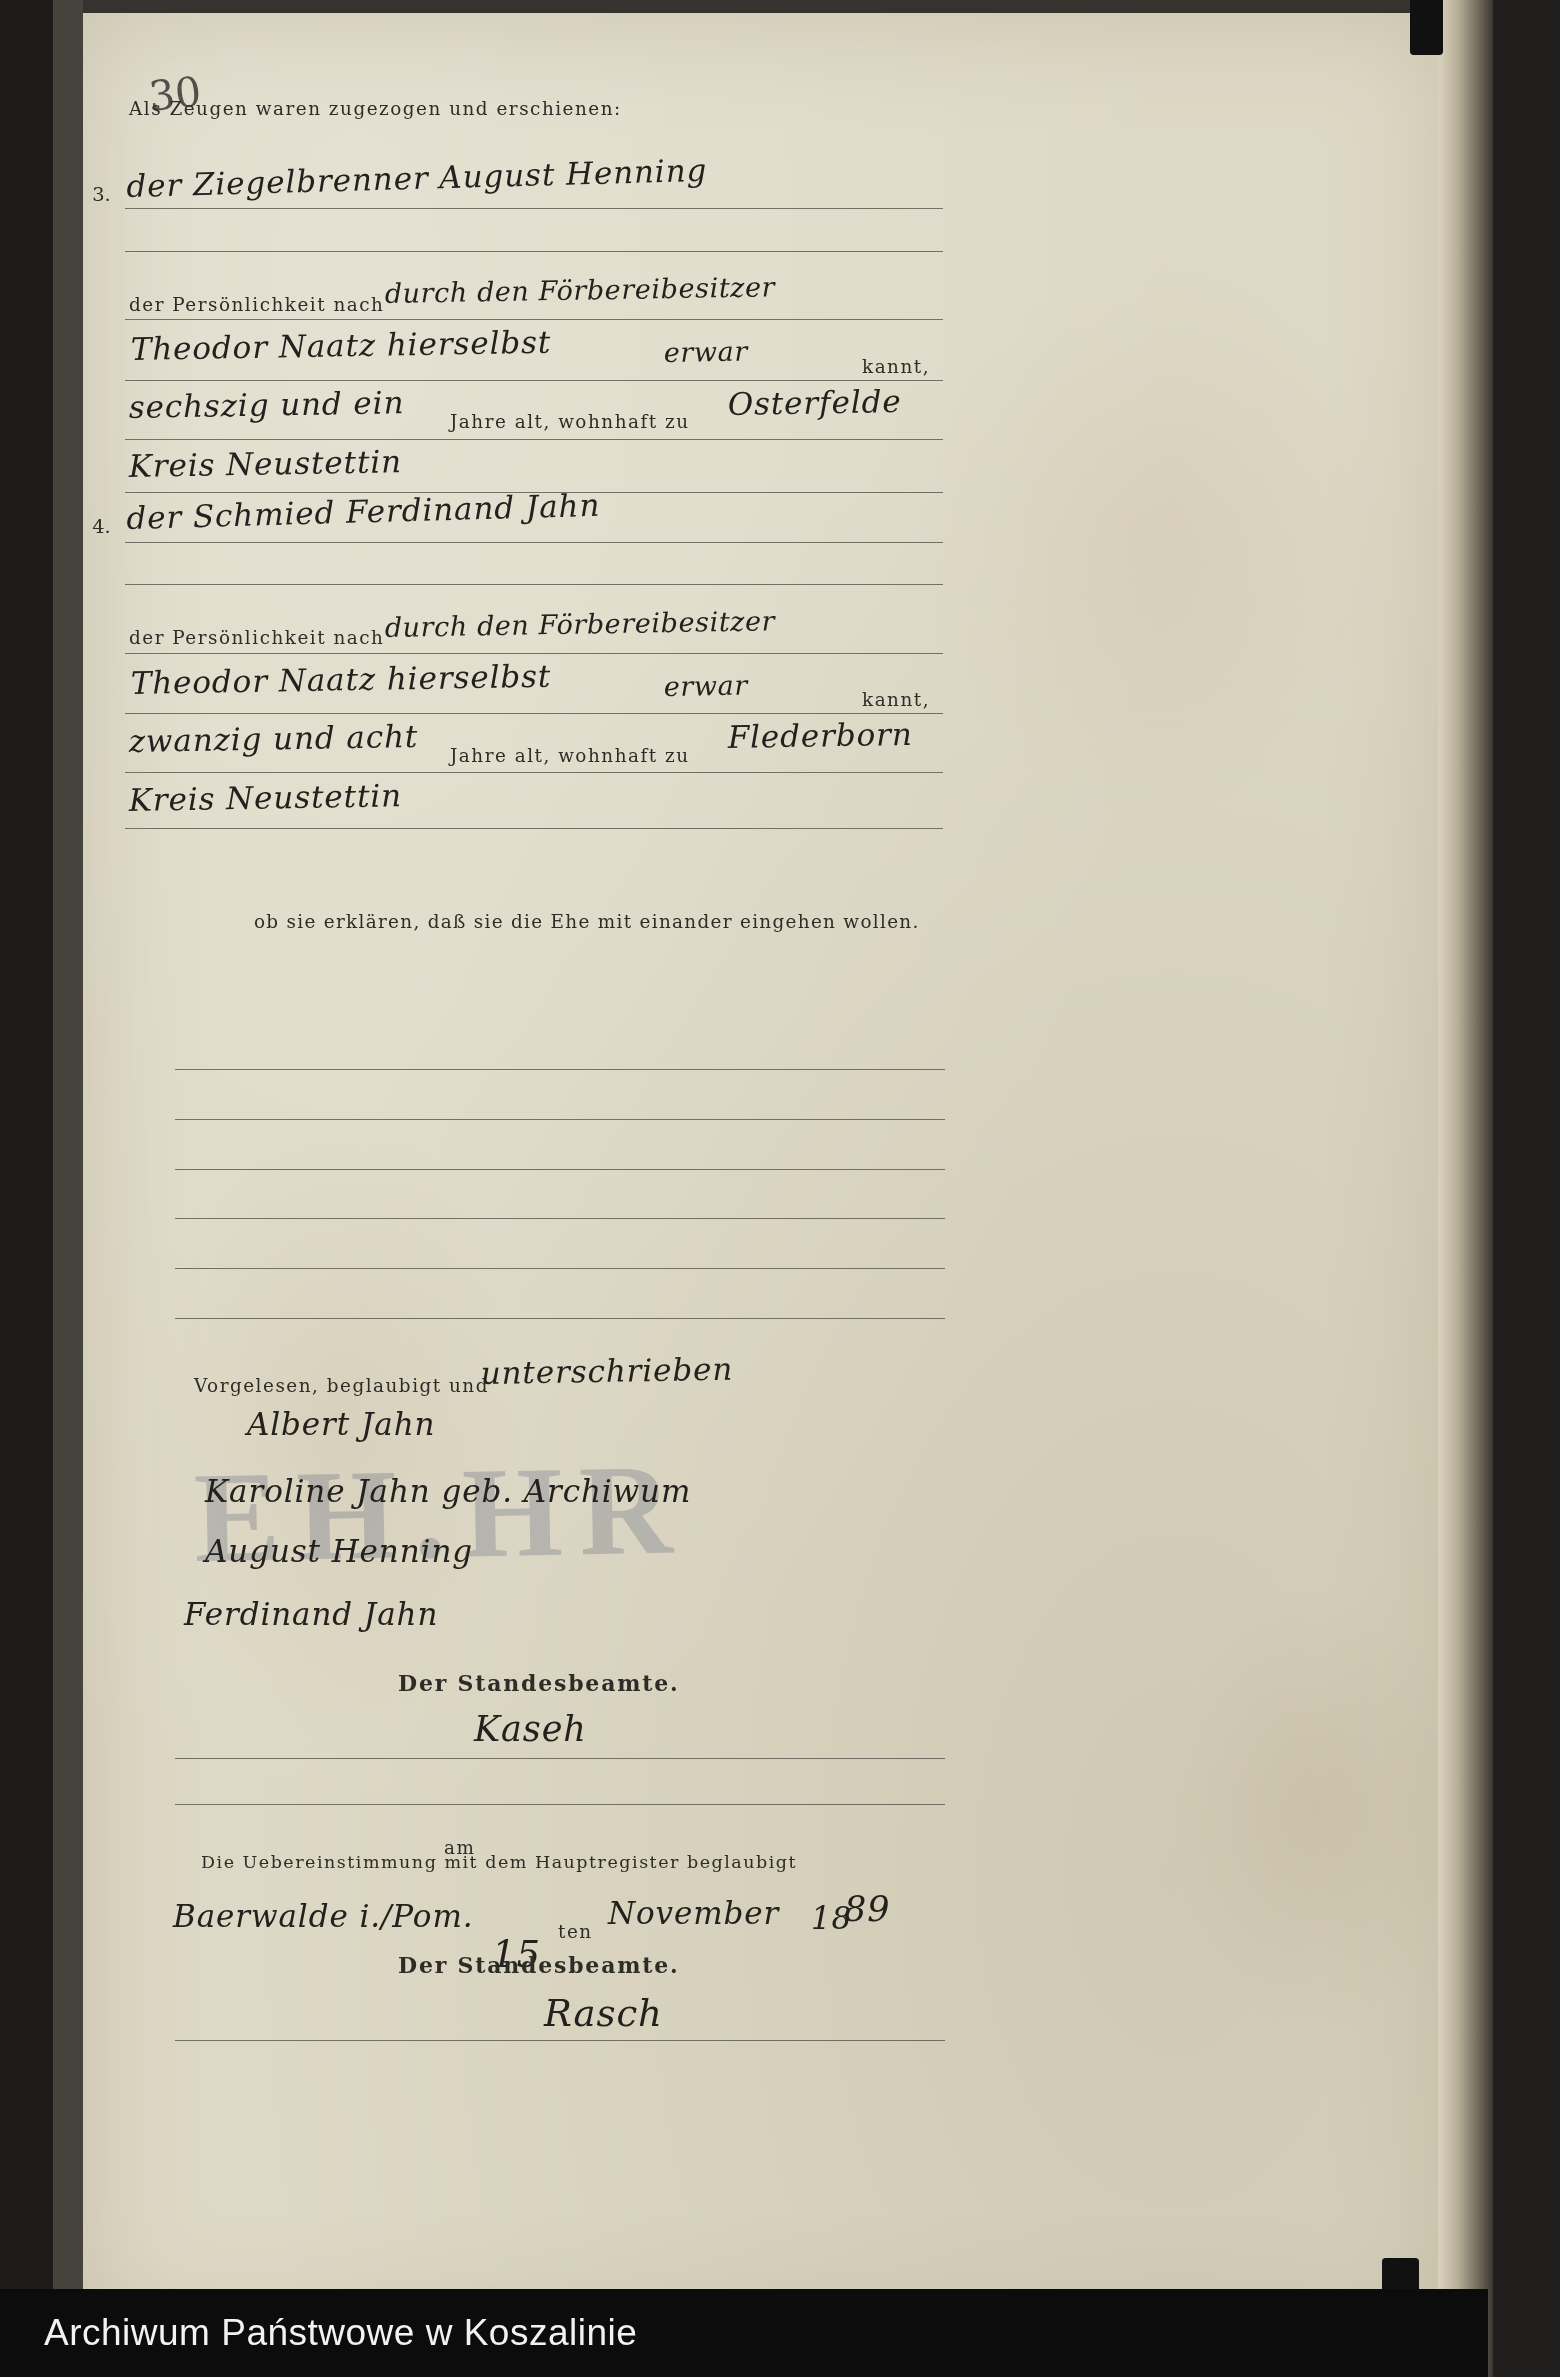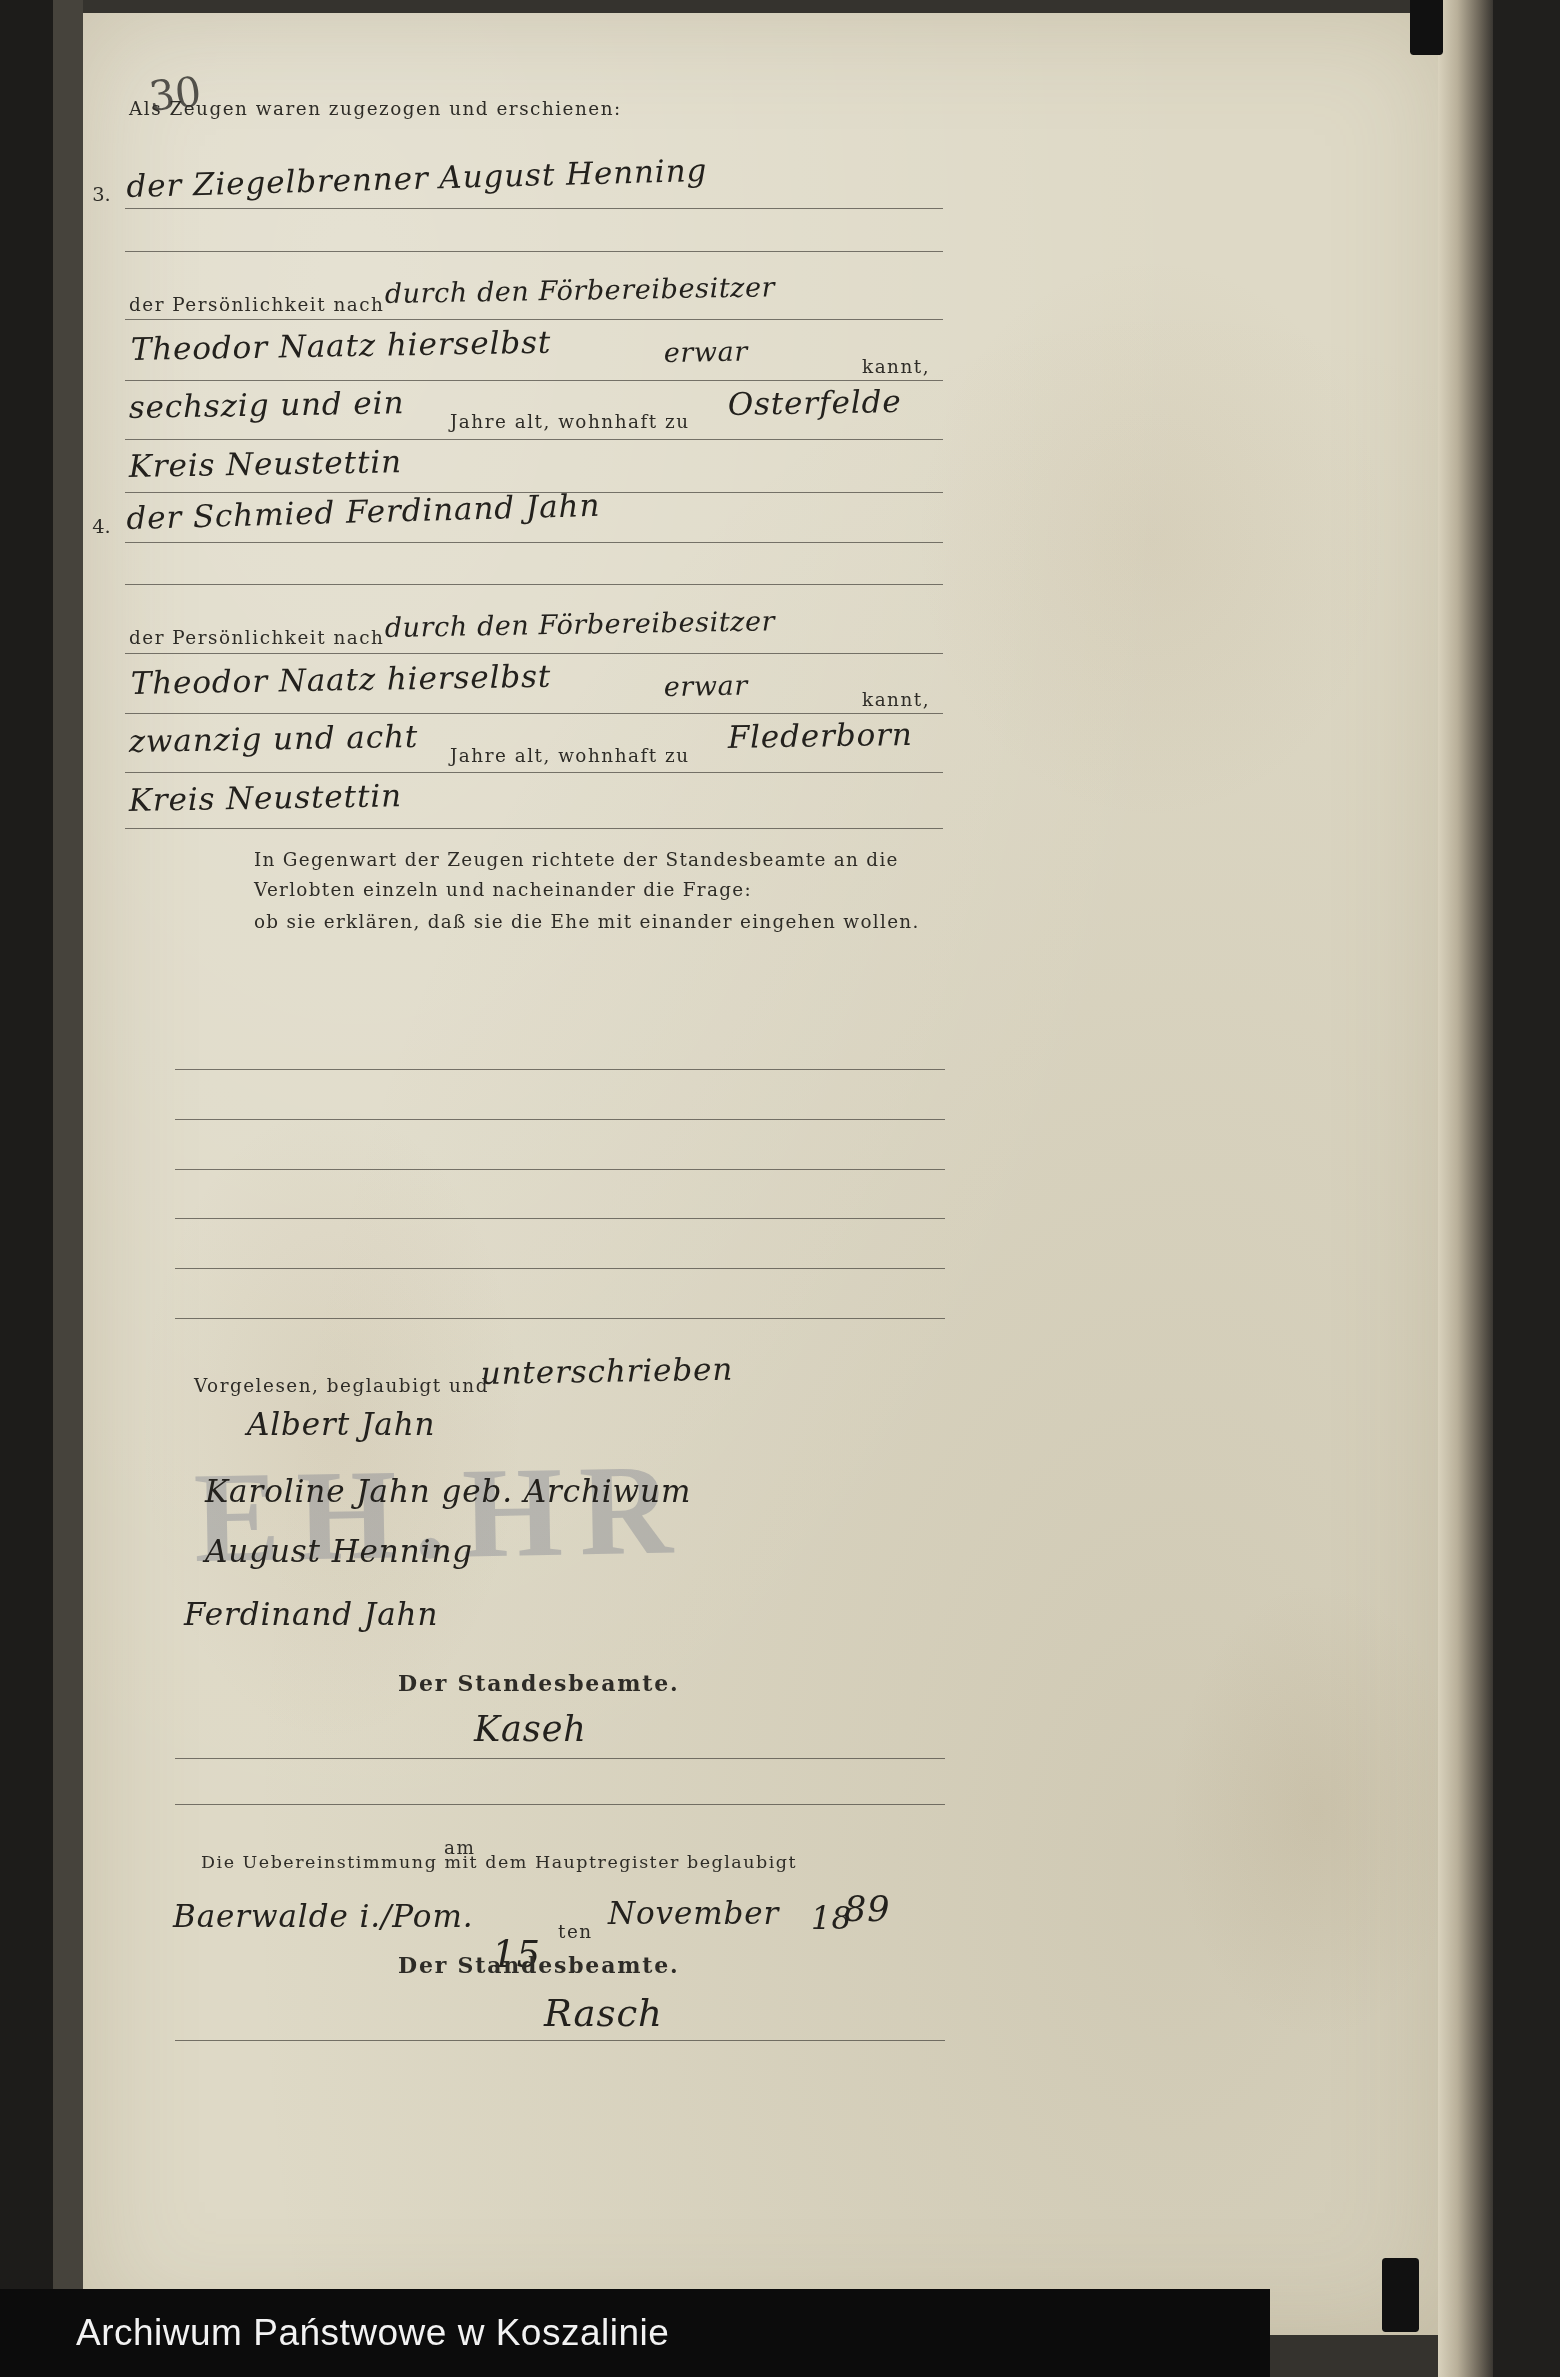--- a/index.html
+++ b/index.html
@@ -165,29 +165,29 @@
     font-family: "DejaVu Serif", serif;
     font-size: 19.4px;
     color: #2e2c27;
   }
 
   
   #watermark {
     position: absolute;
     left: 0;
     bottom: 0;
-    width: 1270px;
+    width: 1488px;
     height: 88px;
     background: #0c0c0c;
     color: #f2f2f2;
     font-family: "Liberation Sans", sans-serif;
     font-size: 37px;
     display: flex;
     align-items: center;
-    padding-left: 76px;
+    padding-left: 44px;
     box-sizing: border-box;
     letter-spacing: 0.5px;
   }
 </style>
 </head>
 <body>
 
 <div id="scan">
 
   <div class="gutter-left"></div>
@@ -242,21 +242,20 @@
     <div class="rule" style="left:42px; top:700px; width:818px;"></div>
 
     <div class="hand ink tilt2" style="left:46px; top:710px;">zwanzig und acht</div>
     <div class="printed" style="left:367px; top:732px;">Jahre alt, wohnhaft zu</div>
     <div class="hand ink tilt2" style="left:645px; top:706px;">Flederborn</div>
     <div class="rule" style="left:42px; top:759px; width:818px;"></div>
 
     <div class="hand ink tilt2" style="left:46px; top:769px;">Kreis Neustettin</div>
     <div class="rule" style="left:42px; top:815px; width:818px;"></div>
 
-    <div class="printed block" style="left:171px; top:832px; width:700px;">In Gegenwart der Zeugen richtete der Standesbeamte an die Verlobten einzeln und nacheinander die Frage:</div>
     <div class="printed block" style="left:171px; top:894px; width:700px;">ob sie erklären, daß sie die Ehe mit einander eingehen wollen.</div>
 
     <div class="rule" style="left:92px; top:1056px; width:770px;"></div>
     <div class="rule" style="left:92px; top:1106px; width:770px;"></div>
     <div class="rule" style="left:92px; top:1156px; width:770px;"></div>
     <div class="rule" style="left:92px; top:1205px; width:770px;"></div>
     <div class="rule" style="left:92px; top:1255px; width:770px;"></div>
     <div class="rule" style="left:92px; top:1305px; width:770px;"></div>
 
     <div class="printed" style="left:111px; top:1362px;">Vorgelesen, beglaubigt und</div>

